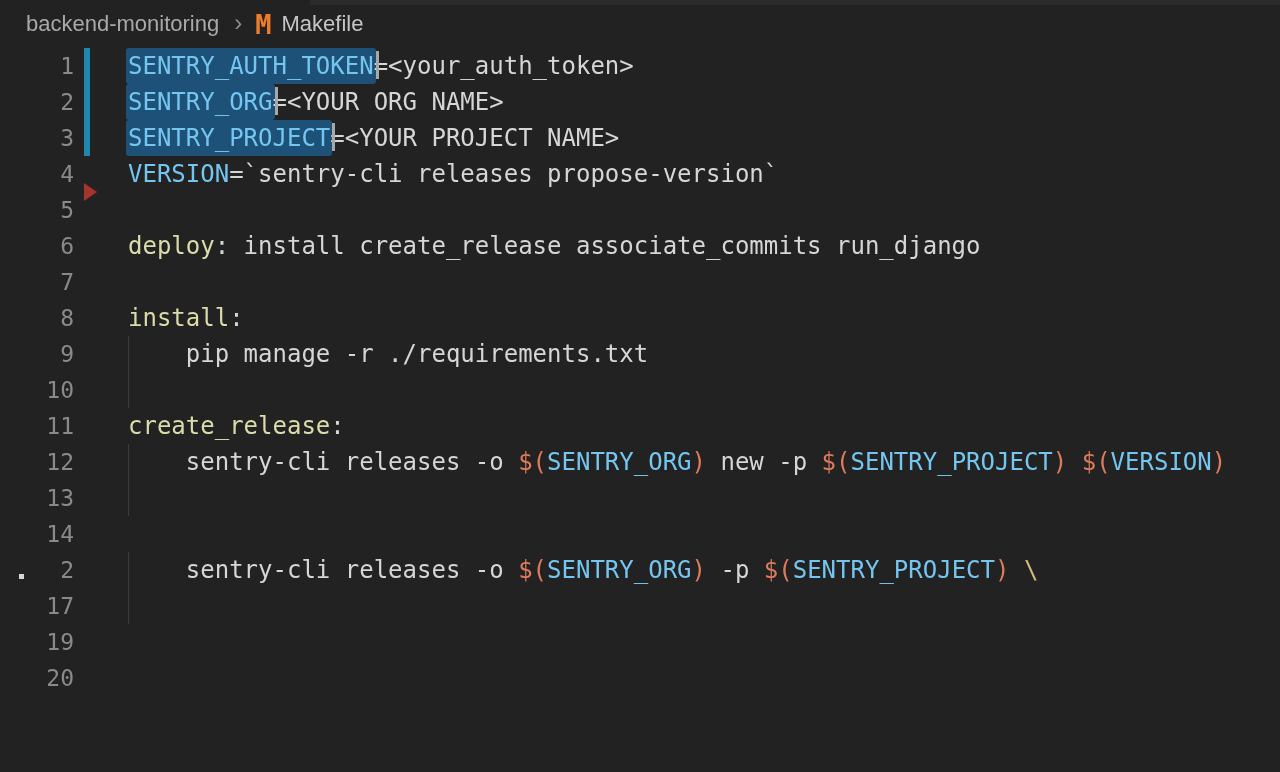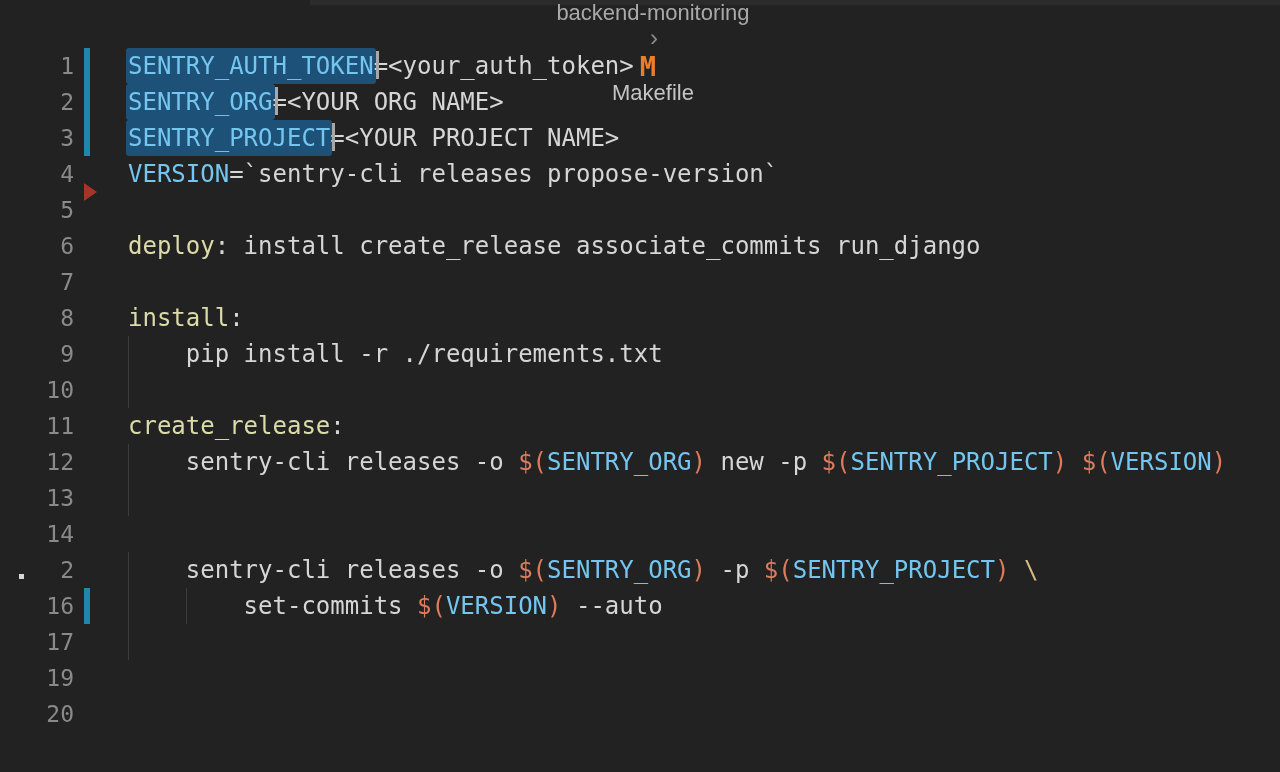--- a/index.html
+++ b/index.html
@@ -13,21 +13,21 @@
   html,body{margin:0;padding:0;}
   body{
     width:1280px;height:772px;position:relative;overflow:hidden;
     background:var(--background);
     font-family:"DejaVu Sans Mono",monospace;
   }
   .top-strip{position:absolute;top:0;left:310px;right:0;height:5px;background:var(--tab_strip);}
   .breadcrumbs{
     position:absolute;top:0;left:0;right:0;height:48px;
     display:flex;align-items:center;padding-left:26px;box-sizing:border-box;
-    font-family:"Liberation Sans",sans-serif;font-size:22px;flex-direction:column;
+    font-family:"Liberation Sans",sans-serif;font-size:22px;
   }
   .crumb-folder{color:var(--breadcrumb_text);}
   .crumb-sep{color:var(--breadcrumb_sep);margin:0 13px 0 15px;font-size:24px;line-height:1;padding-bottom:3px;}
   .crumb-icon{color:var(--makefile_icon);font-weight:bold;font-size:27px;font-family:"DejaVu Sans Mono",monospace;margin-right:10px;line-height:1;}
   .crumb-file{color:var(--breadcrumb_file);}
 
   #lines{position:absolute;top:48px;left:0;right:0;}
   .line{position:relative;height:36px;}
   .num{
     position:absolute;left:0;top:0;width:74px;text-align:right;
@@ -102,21 +102,21 @@
     <div class="line">
       <div class="num">7</div>
       <div class="code"></div>
     </div>
     <div class="line">
       <div class="num">8</div>
       <div class="code"><span class="tk-target">install</span><span class="tk-plain">:</span></div>
     </div>
     <div class="line">
       <div class="num">9</div>
-      <div class="code"><div class="guide" style="left: 0px;"></div><span class="tk-plain">    pip install -r ./requirements.txt</span></div>
+      <div class="code"><div class="guide" style="left: 0px;"></div><span class="tk-plain">    pip manage -r ./requirements.txt</span></div>
     </div>
     <div class="line">
       <div class="num">10</div>
       <div class="code"><div class="guide" style="left: 0px;"></div></div>
     </div>
     <div class="line">
       <div class="num">11</div>
       <div class="code"><span class="tk-target">create_release</span><span class="tk-plain">:</span></div>
     </div>
     <div class="line">
@@ -128,25 +128,20 @@
       <div class="code"><div class="guide" style="left: 0px;"></div></div>
     </div>
     <div class="line">
       <div class="num">14</div>
     </div>
     <div class="line">
       <div class="num">2</div>
       <div class="code"><div class="guide" style="left: 0px;"></div><span class="tk-plain">    sentry-cli releases -o </span><span class="tk-paren">$(</span><span class="tk-variable">SENTRY_ORG</span><span class="tk-paren">)</span><span class="tk-plain"> -p </span><span class="tk-paren">$(</span><span class="tk-variable">SENTRY_PROJECT</span><span class="tk-paren">)</span><span class="tk-plain"> </span><span class="tk-escape">\</span></div>
     </div>
     <div class="line">
-      <div class="num">16</div>
-      <div class="modbar"></div>
-      <div class="code"><div class="guide" style="left: 0px;"></div><div class="guide" style="left: 57.796px;"></div><span class="tk-plain">        set-commits </span><span class="tk-paren">$(</span><span class="tk-variable">VERSION</span><span class="tk-paren">)</span><span class="tk-plain"> --auto</span></div>
-    </div>
-    <div class="line">
       <div class="num">17</div>
       <div class="code"><div class="guide" style="left: 0px;"></div></div>
     </div>
     <div class="line">
       <div class="num">19</div>
     </div>
     <div class="line">
       <div class="num">20</div>
       <div class="code"></div>
     </div>

